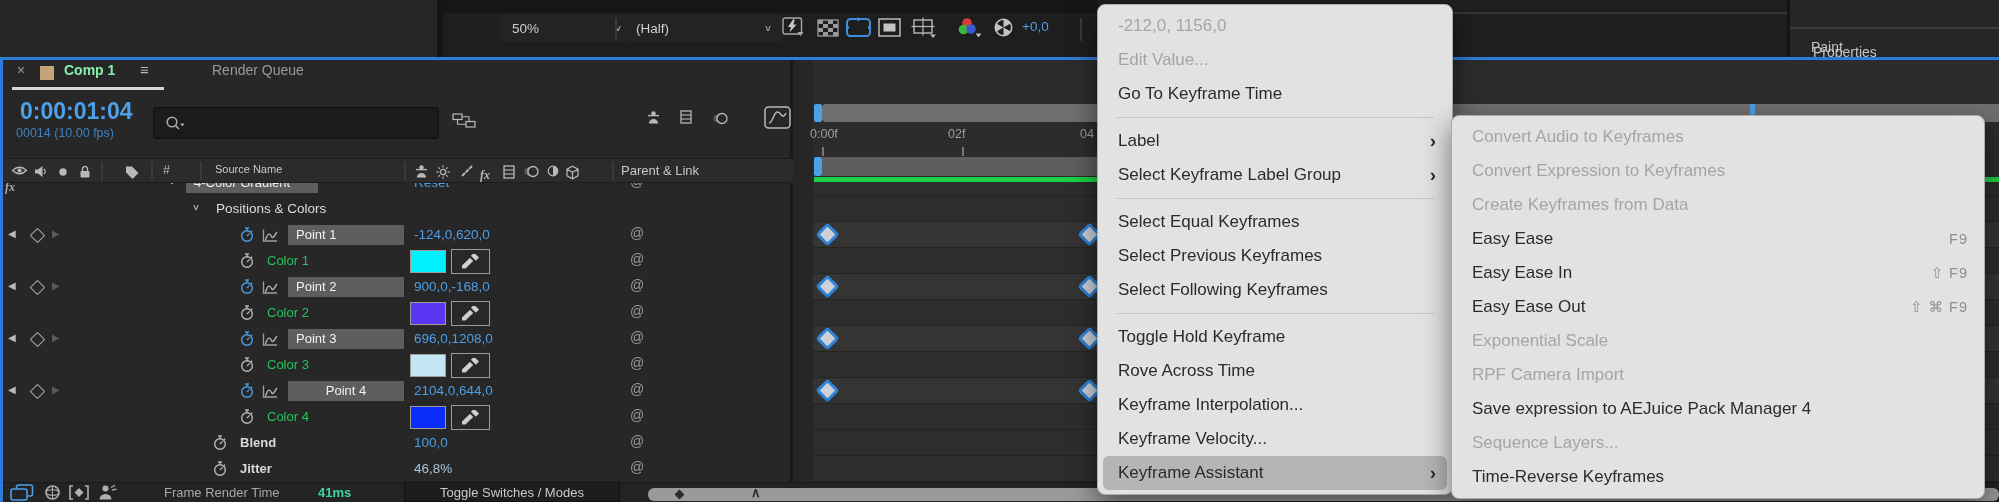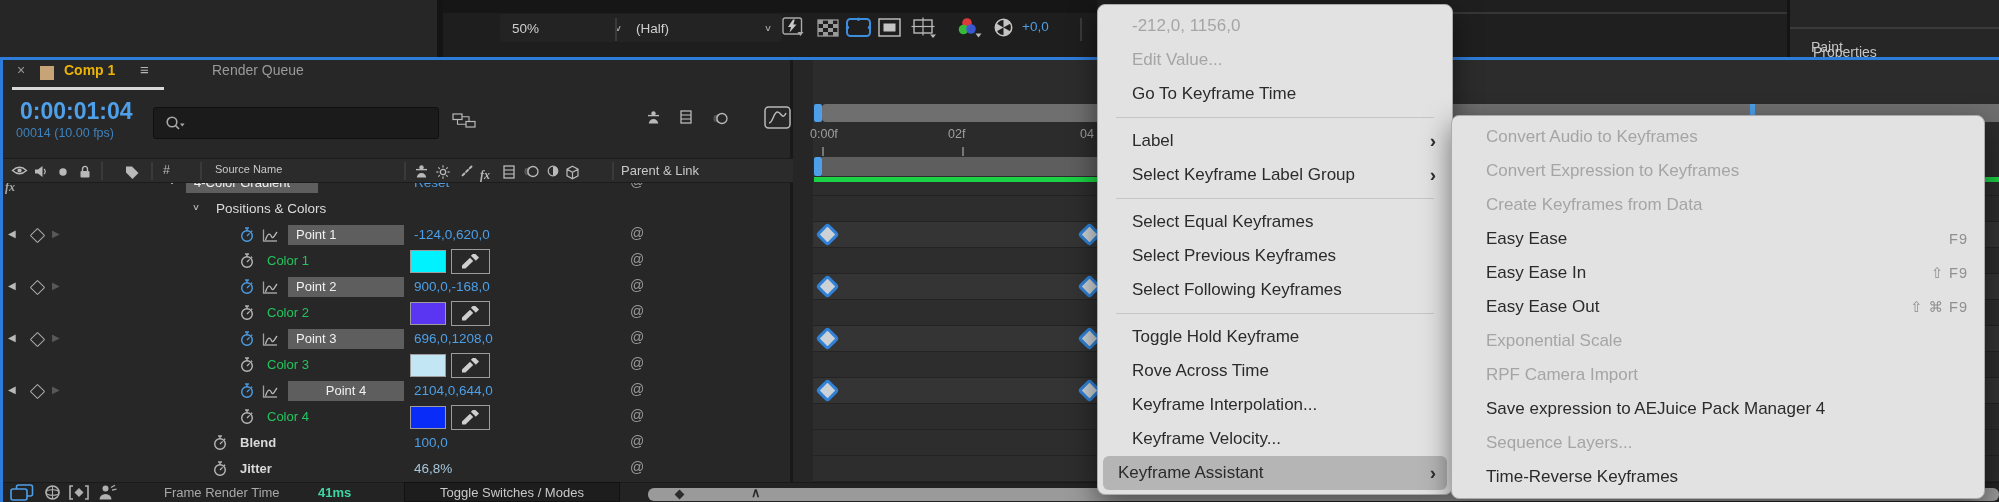--- a/index.html
+++ b/index.html
@@ -27,21 +27,21 @@
   .chev-exp{position:absolute;color:#b9b9b9;font-size:11px;top:5px;transform:scaleY(.8);}
   .swatchbox{position:absolute;left:410px;top:2px;width:34px;height:21px;border:1.5px solid #9c9c9c;}
   .dropbtn{position:absolute;left:451px;top:1px;width:37px;height:23px;border:1.5px solid #9c9c9c;
            background:#282828;display:flex;align-items:center;justify-content:center;}
   
   .track-strip{position:absolute;left:813px;width:1186px;height:26px;z-index:1;border-bottom:1px solid #232323;box-sizing:border-box;}
   .kf{position:absolute;width:11px;height:11px;background:#ccd1d5;border:3px solid #2f82d8;border-radius:3.5px;transform:rotate(45deg);top:4px;}
   
   .menu{position:absolute;background:#e2e2e2;border:1px solid #ababab;border-radius:8px;
         box-shadow:0 10px 28px rgba(0,0,0,.5);padding:4px 0;box-sizing:border-box;z-index:20;}
-  .menu-item{display:flex;align-items:center;height:34px;padding:0 16px 0 34px;font-size:17px;color:#2b2b2b;}
+  .menu-item{display:flex;align-items:center;height:34px;padding:0 16px 0 20px;font-size:17px;color:#2b2b2b;}
   .menu-item .lbl{flex:1;}
   .menu-item .sc{color:#8f8f8f;font-size:14.5px;margin-left:24px;letter-spacing:1px;}
   .menu-item .sub{color:#2e2e2e;font-size:19px;font-weight:bold;line-height:0;}
   .menu-item.dis{color:#a5a5a5;}
   .menu-item.hl{background:#b5b5b5;border-radius:6px;margin:0 5px;padding:0 11px 0 15px;}
   .menu-sep{height:13px;position:relative;}
   .menu-sep::after{content:"";position:absolute;left:18px;right:18px;top:6px;height:1px;background:#c6c6c6;}
 </style>
 </head>
 <body>
@@ -78,21 +78,21 @@
   <div class="abs" style="left:0;top:57px;width:1999px;height:2.5px;background:#2e7cd9;z-index:6;"></div>
   <div class="abs" style="left:0;top:57px;width:2.5px;height:445px;background:#2e7cd9;z-index:6;"></div>
 
   <div class="abs" style="left:0;top:59px;width:793px;height:443px;background:#272727;"></div>
   <div class="vline" style="left:790px;top:59px;width:3px;height:423px;"></div>
   <div class="abs" style="left:793px;top:59px;width:20px;height:423px;background:#262626;"></div>
   <div class="abs" style="left:813px;top:59px;width:1186px;height:443px;background:#292929;"></div>
 
   <span class="txt" style="left:17px;top:62px;color:#9a9a9a;font-size:14px;">×</span>
   <div class="abs" style="left:40px;top:66px;width:14px;height:14px;background:#c7a478;"></div>
-  <span class="txt" style="left:64px;top:62px;color:#eab308;font-size:14px;font-weight:bold;">Comp 1</span>
+  <span class="txt" style="left:64px;top:62px;color:#86efac;font-size:14px;font-weight:bold;">Comp 1</span>
   <span class="txt" style="left:140px;top:61px;color:#b5b5b5;font-size:15px;">≡</span>
   <div class="abs" style="left:12px;top:87px;width:152px;height:2.5px;background:#d8d8d8;"></div>
   <span class="txt" style="left:212px;top:62px;color:#9a9a9a;font-size:14px;">Render Queue</span>
 
   <span class="txt" style="left:20px;top:98px;color:#4fa0ea;font-size:23px;font-weight:bold;">0:00:01:04</span>
   <span class="txt" style="left:16px;top:126px;color:#3d82be;font-size:12.5px;">00014 (10.00 fps)</span>
   <div class="abs" style="left:153px;top:107px;width:284px;height:30px;background:#1b1b1b;border:1px solid #101010;border-radius:3px;">
     <span class="ic abs" style="left:10px;top:7px;">
         <svg width="22" height="17" viewBox="0 0 22 17">
           <circle cx="8" cy="7" r="4.8" fill="none" stroke="#a9a9a9" stroke-width="1.6"></circle>

